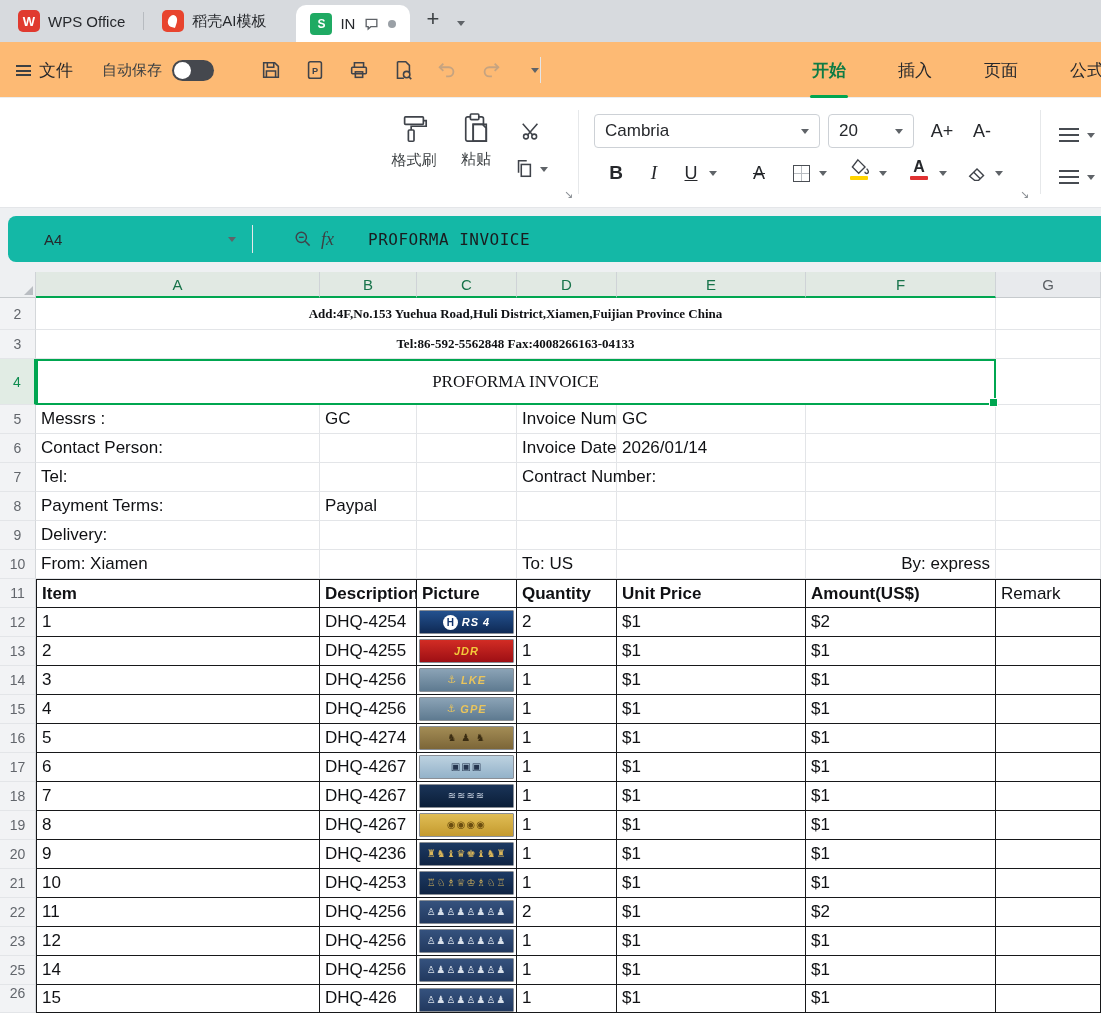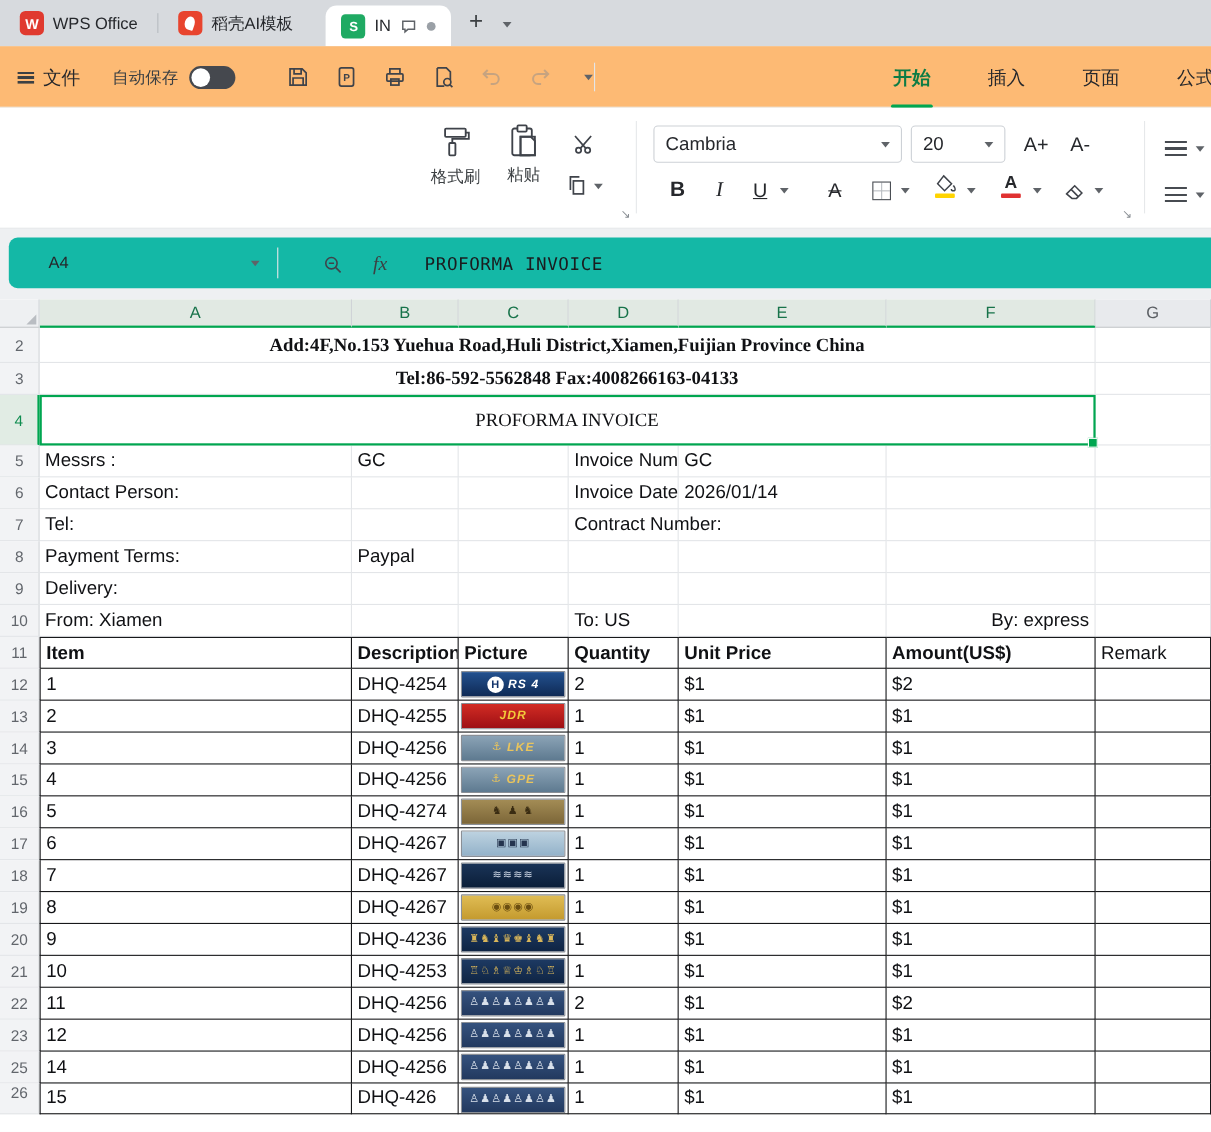--- a/index.html
+++ b/index.html
@@ -53,35 +53,35 @@
   .colorbar{position:absolute;width:18px;height:4px;border-radius:1px}
   .borders-ico{width:17px;height:17px;border:1.5px solid #4a4e54;background:linear-gradient(#b9bdc2,#b9bdc2) center/100% 1px no-repeat,linear-gradient(#b9bdc2,#b9bdc2) center/1px 100% no-repeat}
   .launcher{position:absolute;font-family:"DejaVu Sans",sans-serif;font-size:11px;color:#8a8f94}
   .lines-ico{width:20px;height:14px;background:repeating-linear-gradient(#474b51 0 2px,transparent 2px 6px)}
 
   
   .fbar{position:absolute;top:216px;left:8px;width:1093px;height:46px;background:#14b8a6;border-radius:8px 0 0 8px;display:flex;align-items:center}
   .namebox{width:244px;height:100%;display:flex;align-items:center;padding-left:36px;font-size:15px;color:#26282c;position:relative}
   .namebox .chev{position:absolute;right:16px}
   .fdiv{width:1px;height:28px;background:#e6e8ea}
-  .fx-zone{display:flex;align-items:flex-end;gap:27px;padding-left:40px}
+  .fx-zone{display:flex;align-items:flex-start;gap:9px;padding-left:40px}
   .fx-label{font-family:"Liberation Serif",serif;font-style:italic;font-size:18px;color:#3c4043}
   .fcontent{margin-left:34px;font-family:"DejaVu Sans Mono",monospace;font-size:16px;color:#1a1c1f;letter-spacing:.5px}
 
   
   .sheet{position:absolute;top:272px;left:0;width:1101px;height:757px;background:#fff;overflow:hidden}
   table.grid{border-collapse:separate;border-spacing:0;table-layout:fixed;width:1101px}
   .grid td{border-right:1px solid #e3e5e8;border-bottom:1px solid #e3e5e8;padding:0 5px;font-size:17px;color:#101114;overflow:hidden;white-space:nowrap;vertical-align:middle}
   .grid td.gut{background:#f2f3f5;border-right:1px solid #d4d7da;color:#62666c;font-size:14px;text-align:center;padding:0}
   .grid td.gut.selrow{background:#e1ece4;color:#0e8c4f;border-right:2px solid #00a650}
   .grid tr.hdr td{height:26px;background:#e8eaed;border-right:1px solid #cfd3d7;border-bottom:1px solid #c6cacd;color:#5a5e63;font-size:15px;text-align:center;padding:0}
   .grid tr.hdr td.sel{background:#e1e9e3;color:#17734a;border-bottom:2px solid #00a650}
   .grid tr.hdr td.corner{background:#eef0f2;position:relative}
   .grid tr.hdr td.corner::after{content:"";position:absolute;right:2px;bottom:2px;width:0;height:0;border-left:9px solid transparent;border-bottom:9px solid #b9bdc2}
-  .serifrow td.merged{font-family:"Liberation Serif","DejaVu Serif",serif;font-weight:bold;font-size:17px;text-align:center}
+  .serifrow td.merged{font-family:"Liberation Serif","DejaVu Serif",serif;font-weight:bold;font-size:13px;text-align:center}
   .title-cell{font-family:"Liberation Serif","DejaVu Serif",serif;font-size:32px;text-align:center;outline:2px solid #00a650;outline-offset:-2px;position:relative;overflow:visible !important}
   .title-cell::after{content:"";position:absolute;right:-3px;bottom:-3px;width:7px;height:7px;background:#00a650;border:1px solid #fff;z-index:6}
   td.spill{overflow:visible !important;position:relative;z-index:3}
   td.alignR{text-align:right}
   
   tr.tb td{border-right:1px solid #17181a;border-bottom:1px solid #17181a}
   tr.tb td.gut{border-right:1px solid #d4d7da;border-bottom:1px solid #e3e5e8}
   tr.tb td:nth-child(2){border-left:1px solid #17181a}
   tr.tb-head td{border-top:1px solid #17181a;font-weight:bold}
   tr.tb-head td.gut{border-top:none;font-weight:normal}

